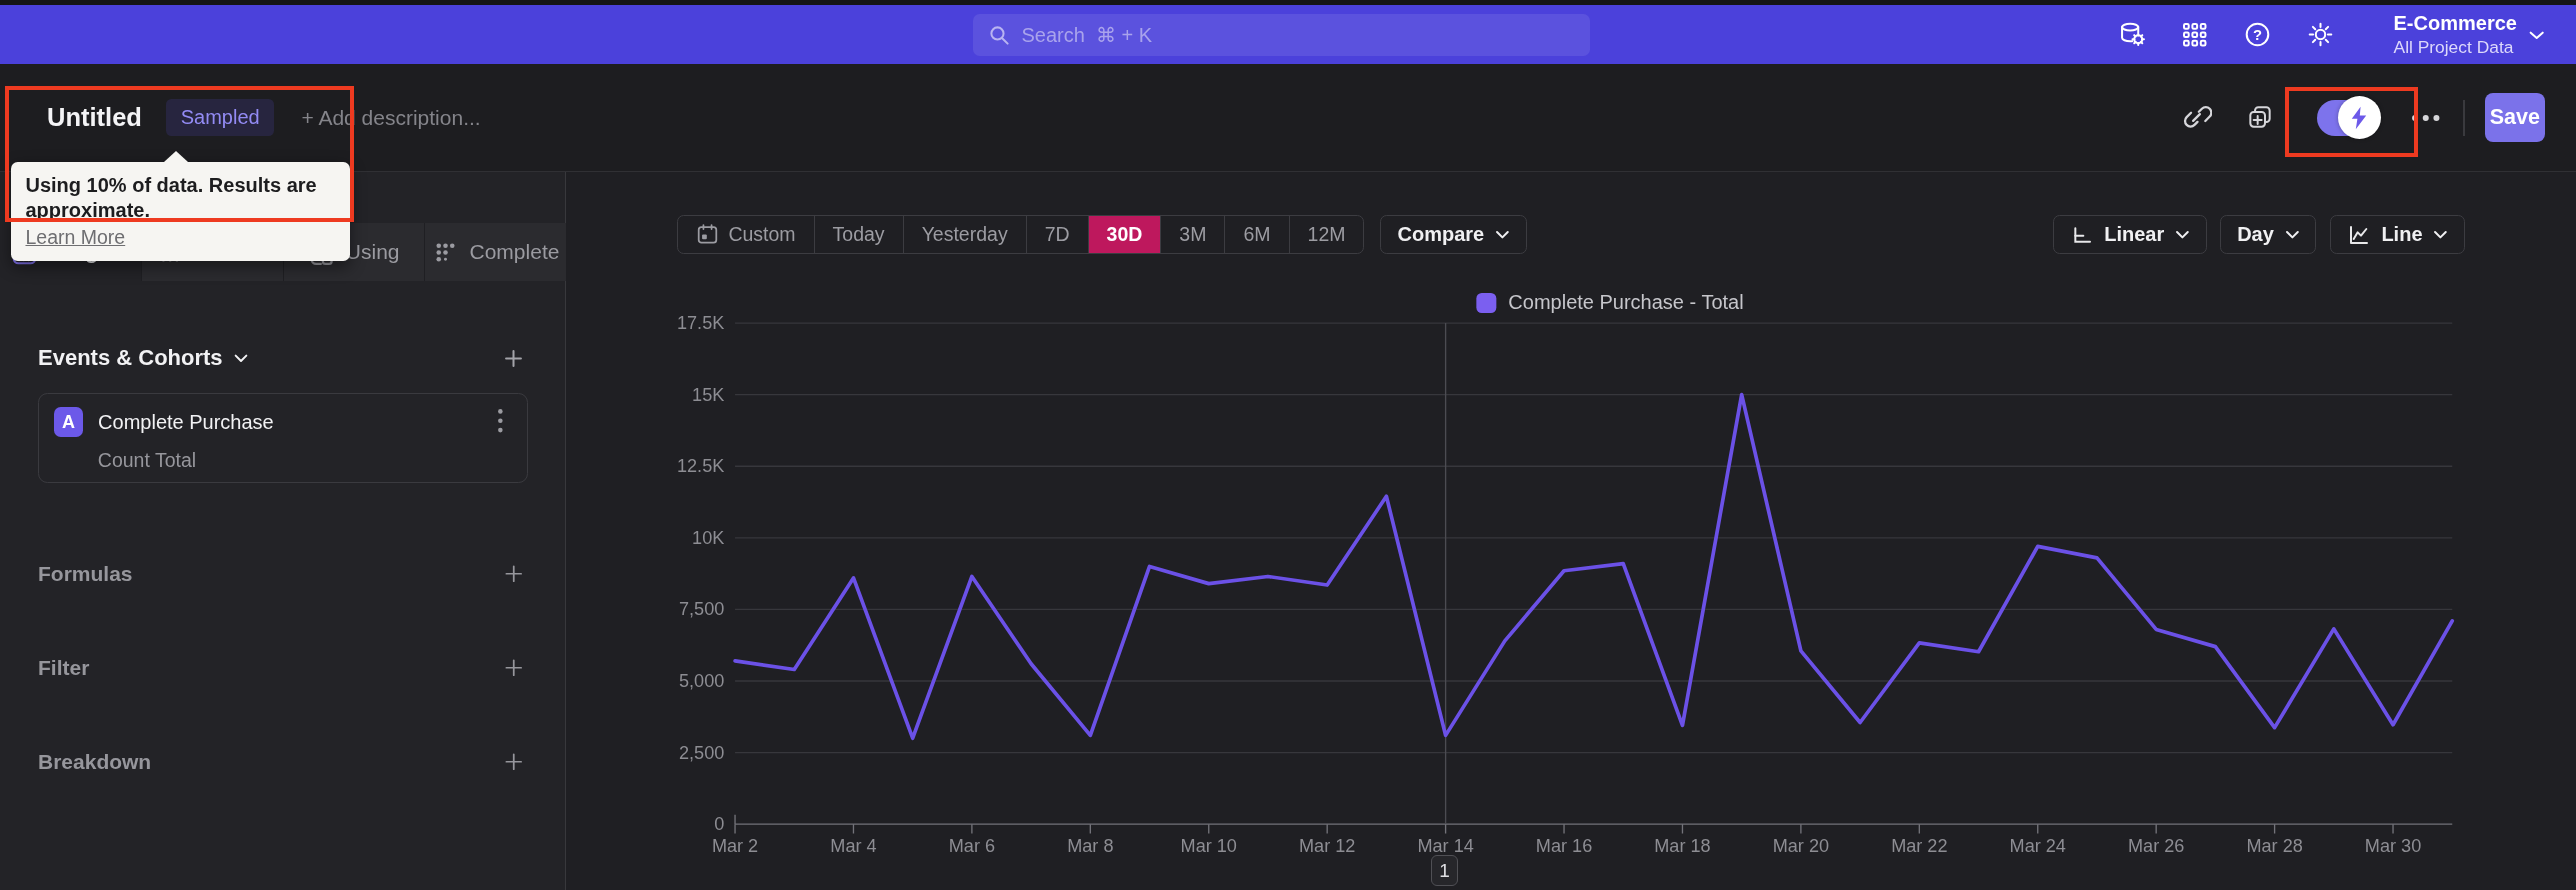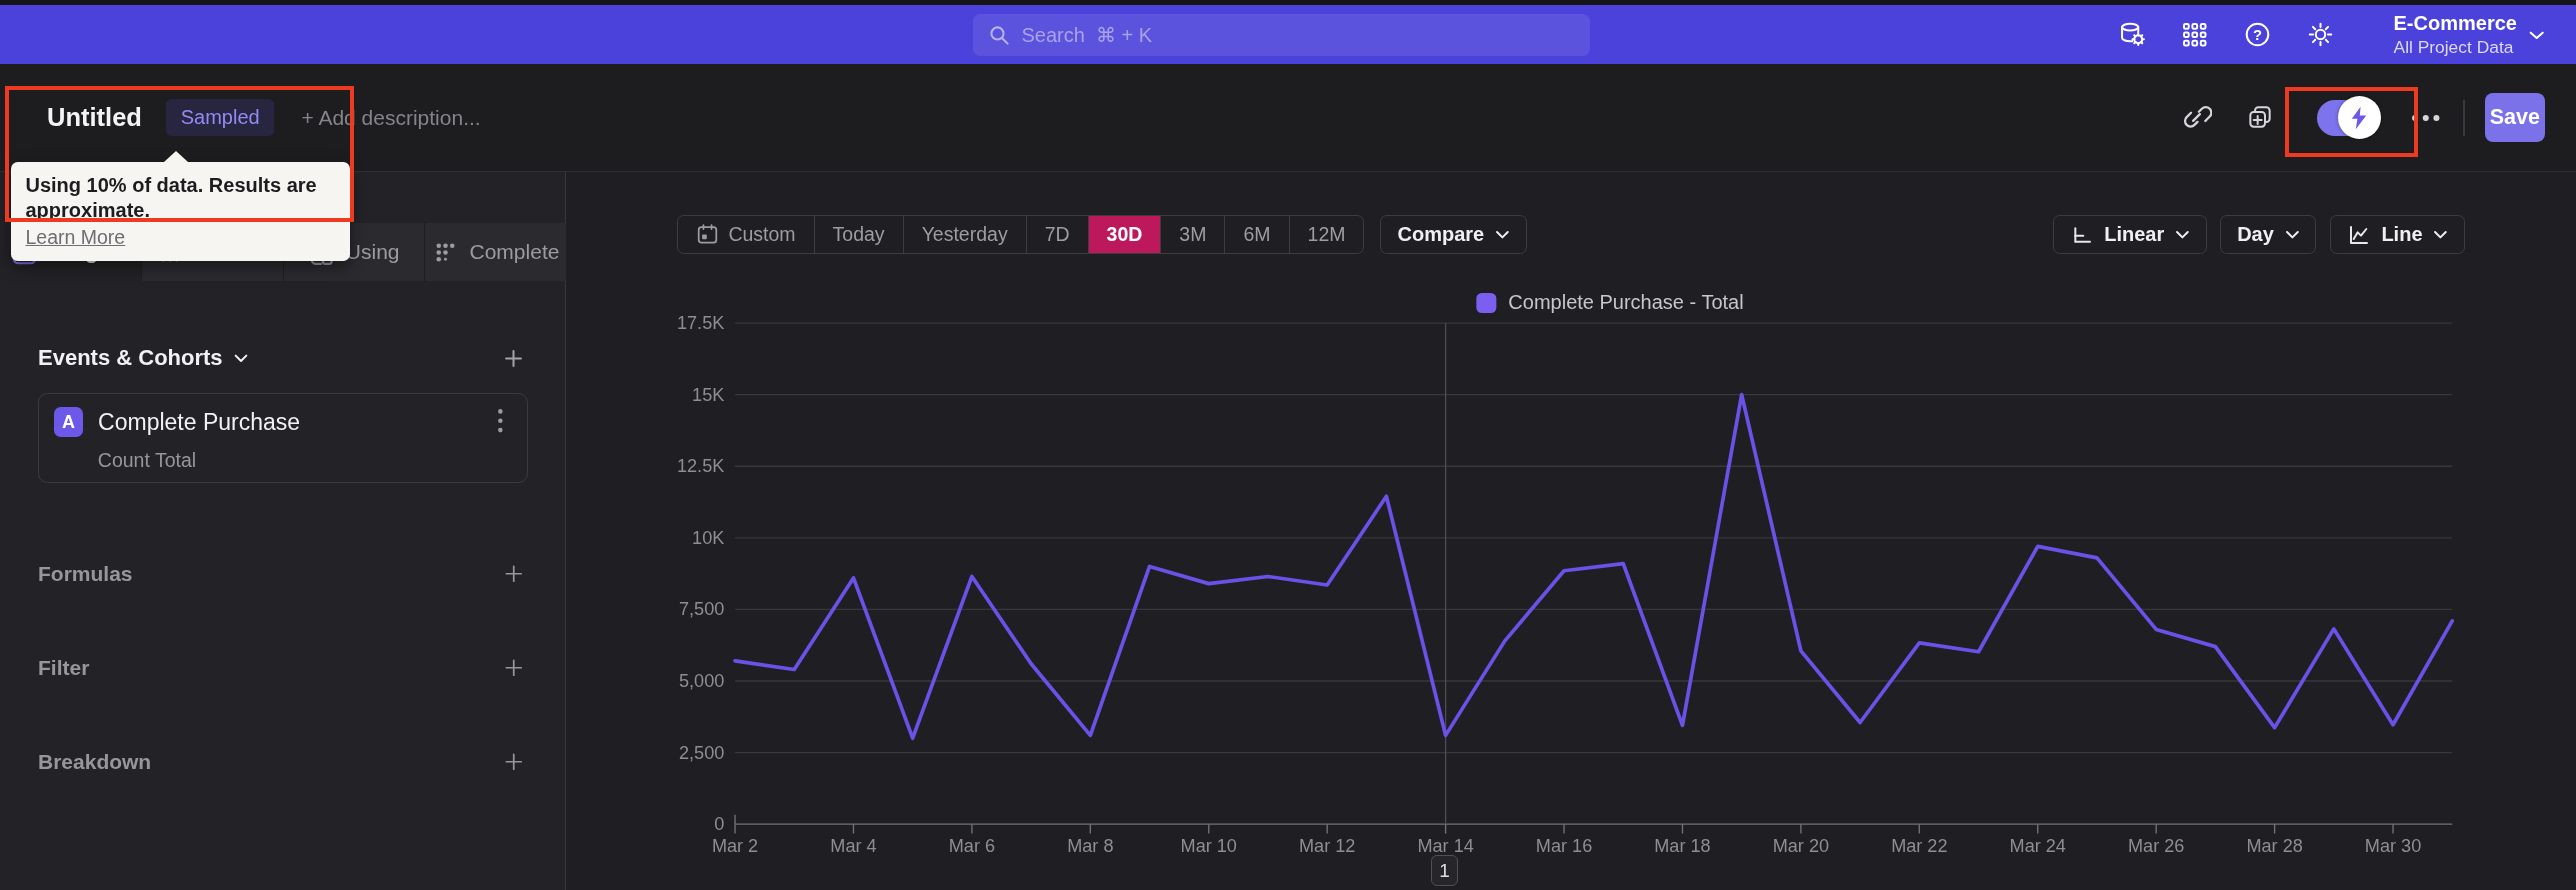--- a/index.html
+++ b/index.html
@@ -62,21 +62,21 @@
   .tab.active { background:#232327; color:#f2f2f4; font-weight:600; }
   .side-row { display:flex; align-items:center; justify-content:space-between; padding:0 38px; }
   .events-header { position:absolute; left:0; top:166px; width:566px; height:40px; }
   .events-header .hl { display:flex; align-items:center; gap:10.7px; color:#f2f2f4; font-size:22px; font-weight:700;text-align:right; }
   .plus-btn { color:#a3a3a9; width:29.5px; height:29.5px; display:flex; align-items:center; justify-content:center; cursor:pointer; }
   .event-card { position:absolute; left:38px; top:221px; width:490px; height:90px; border:1.3px solid #3a3a3f;
     border-radius:9.4px; padding:13.4px 14.8px; cursor:pointer; }
   .event-card .row1 { display:flex; align-items:center; gap:14.8px; }
   .a-badge { width:29.5px; height:29.5px; border-radius:6.7px; background:#6c59e9; color:#fff; font-size:18px; font-weight:700;
     display:flex; align-items:center; justify-content:center; }
-  .event-name { color:#f2f2f4; font-size:23px; flex:1; }
+  .event-name { color:#f2f2f4; font-size:20px; flex:1; }
   .kebab { color:#9b9ba1; cursor:pointer; width:24px; text-align:center; }
   .event-metric { color:#96969c; font-size:19.5px; margin:12px 0 0 44px; }
   .section-row { position:absolute; left:0; width:566px; height:40px; }
   .section-label { color:#96969c; font-size:21px; font-weight:600; }
   #sec-formulas { top:382px; } #sec-filter { top:476px; } #sec-breakdown { top:570px; }
 
   
   #panel { position:relative; flex:1; background:#1f1f23; }
   .chart-toolbar { position:absolute; left:0; top:43px; width:100%; height:39px; }
   .seg-wrap { position:absolute; left:111px; top:0; display:flex; align-items:center; }

